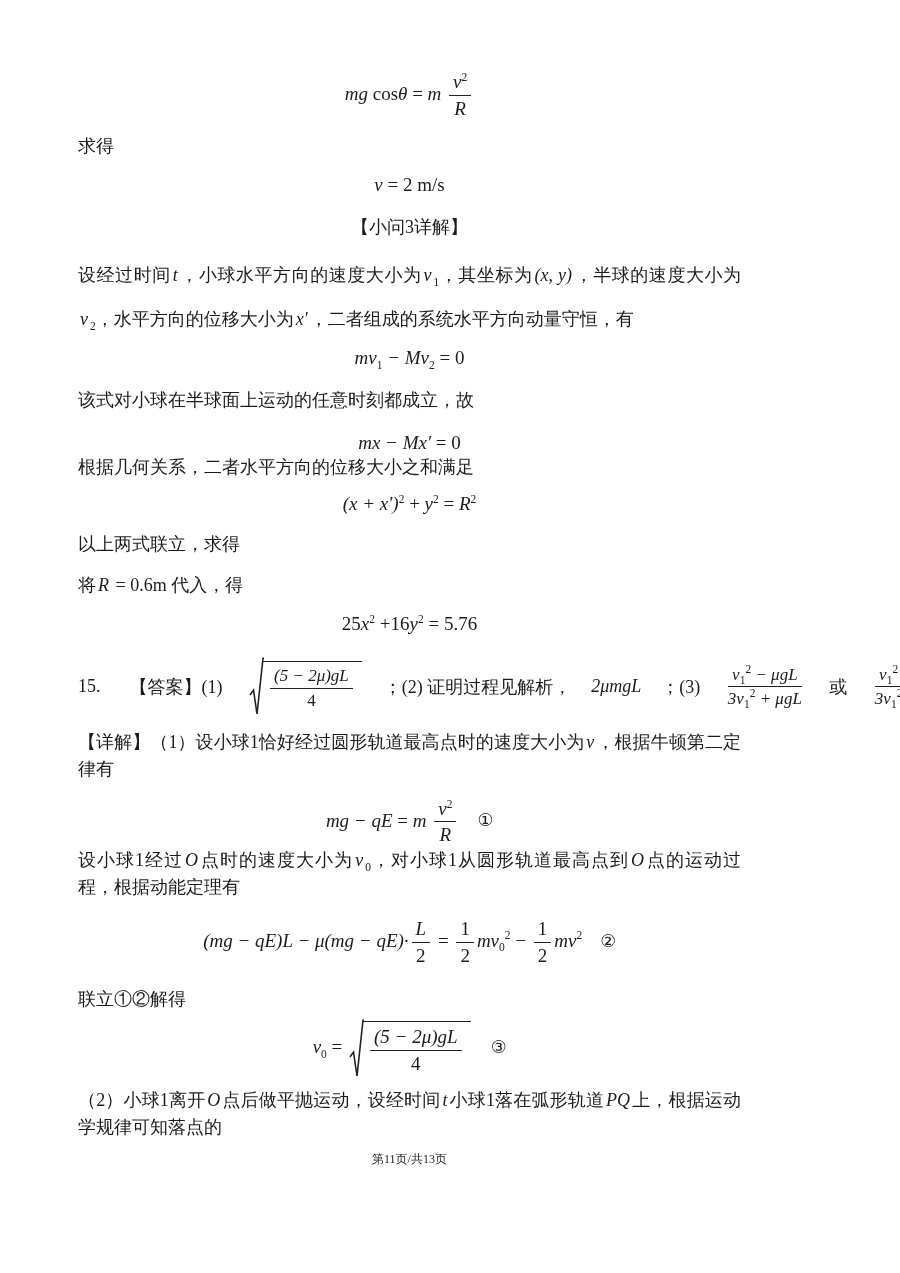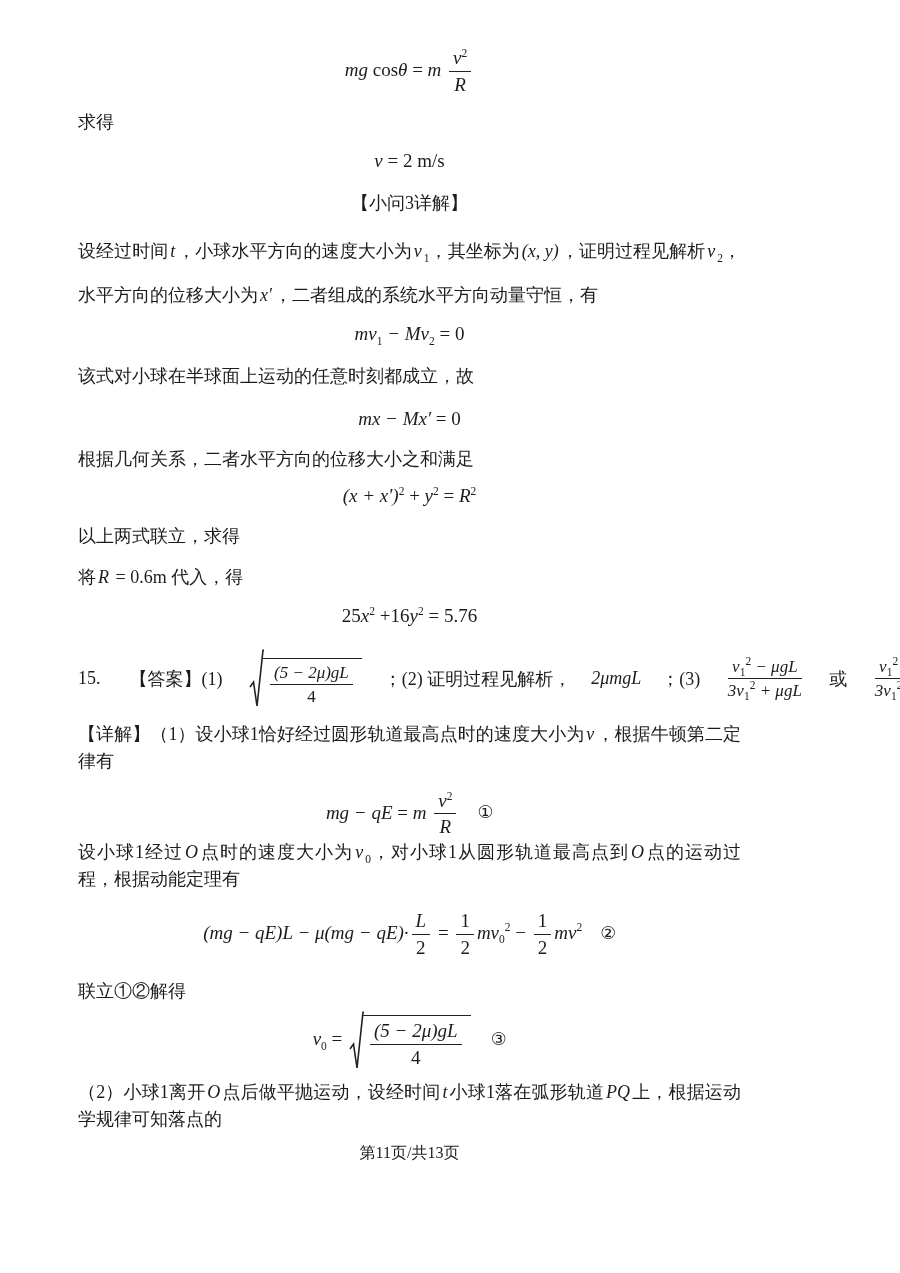--- a/index.html
+++ b/index.html
@@ -3,21 +3,21 @@
 <meta charset="utf-8">
 <style>
   * { box-sizing: border-box; }
   html, body { margin: 0; padding: 0; background: #ffffff; }
   body {
     width: 900px; height: 1273px;
     color: #1c1c1c;
     font-family: "Liberation Serif", "DejaVu Serif", serif;
     overflow: hidden;
   }
-  .page { padding: 32px 78px 0; width: 819px; }
+  .page { padding: 56px 78px 0; width: 819px; }
 
   
   .para { font-size: 18px; line-height: 27px; text-align: justify; margin: 0; }
   .para.tall { line-height: 44px; }
   .para i { padding: 0 2px; font-style: italic; }
   .center { text-align: center; }
 
   
   .eq { font-size: 19px; text-align: center; white-space: pre; margin: 0; }
   i { font-style: italic; font-weight: normal; }
@@ -25,58 +25,58 @@
   sup { vertical-align: super; }
   sub { vertical-align: sub; }
 
   
   .frac { display: inline-block; vertical-align: middle; text-align: center;
           margin: 0 3px; line-height: 1.25; white-space: pre; }
   .fn { display: block; border-bottom: 1.3px solid #222; padding: 0 4px 1px; }
   .fd { display: block; padding-top: 1px; }
 
   
-  .sqrt { display: inline-flex; align-items: flex-end; vertical-align: middle; margin: 0 2px; }
+  .sqrt { display: inline-flex; align-items: center; vertical-align: middle; margin: 0 2px; }
   .rsign { width: 15px; align-self: stretch; flex: 0 0 15px; }
   .rbody { border-top: 1.5px solid #222; padding: 3px 6px 1px 4px;
            display: flex; align-items: center; margin-left: -1px; white-space: pre; }
 
   
   .tag { margin-left: 18px; font-size: 17.5px; font-style: normal;
          font-family: "DejaVu Sans", sans-serif; }
 
   
   .ans { font-size: 18px; white-space: pre; display: flex; align-items: center;
          text-align: left; gap: 20px; }
   .ans .frac, .ans .rbody { font-size: 17px; }
 
-  .footer { text-align: center; font-size: 16px; }
+  .footer { text-align: center; font-size: 12px; }
 </style>
 </head>
 <body>
 
 <div class="page">
 
   <div class="eq" style="margin-top:14px"><i>mg </i><span>cos</span><i>θ </i><span>= </span><i>m </i><span class="frac"><span class="fn"><i>v</i><sup>2</sup></span><span class="fd"><i>R</i></span></span></div>
 
   <p class="para" style="margin-top:12px"><span>求得</span></p>
 
   <div class="eq" style="margin-top:14px"><i>v </i><span>= 2 </span><span>m/s</span></div>
 
   <p class="para center" style="margin-top:18px"><span>【小问3详解】</span></p>
 
-  <p class="para tall" style="margin-top:12px"><span>设经过时间</span><i>t</i><span>，小球水平方向的速度大小为</span><i>v</i><sub>1</sub><span>，其坐标为</span><i>(x, y)</i><span>，证明过程见解析</span><i>v</i><sub>2</sub><span>，水平方向的位移大小为</span><i>x′</i><span>，二者组成的系统水平方向动量守恒，有</span></p>
+  <p class="para tall" style="margin-top:12px"><span>设经过时间</span><i>t</i><span>，小球水平方向的速度大小为</span><i>v</i><sub>1</sub><span>，其坐标为</span><i>(x, y)</i><span>，半球的速度大小为</span><i>v</i><sub>2</sub><span>，水平方向的位移大小为</span><i>x′</i><span>，二者组成的系统水平方向动量守恒，有</span></p>
 
   <div class="eq" style="margin-top:6px"><i>mv</i><sub>1</sub><i> − Mv</i><sub>2</sub><span> = 0</span></div>
 
   <p class="para" style="margin-top:18px"><span>该式对小球在半球面上运动的任意时刻都成立，故</span></p>
 
   <div class="eq" style="margin-top:18px"><i>mx − Mx′</i><span> = 0</span></div>
 
-  <p class="para" style="margin-top:16px"><span>根据几何关系，二者水平方向的位移大小之和满足</span></p>
+  <p class="para" style=""><span>根据几何关系，二者水平方向的位移大小之和满足</span></p>
 
   <div class="eq" style="margin-top:12px"><i>(x + x′)</i><sup>2</sup><span> + </span><i>y</i><sup>2</sup><span> = </span><i>R</i><sup>2</sup></div>
 
   <p class="para" style="margin-top:16px"><span>以上两式联立，求得</span></p>
 
 
   <p class="para" style="margin-top:14px"><span>将</span><i>R</i><span style="white-space:pre"> = 0.6m </span><span>代入，得</span></p>
 
   <div class="eq" style="margin-top:14px"><span>25</span><i>x</i><sup>2</sup><span> +16</span><i>y</i><sup>2</sup><span> = 5.76</span></div>
 

